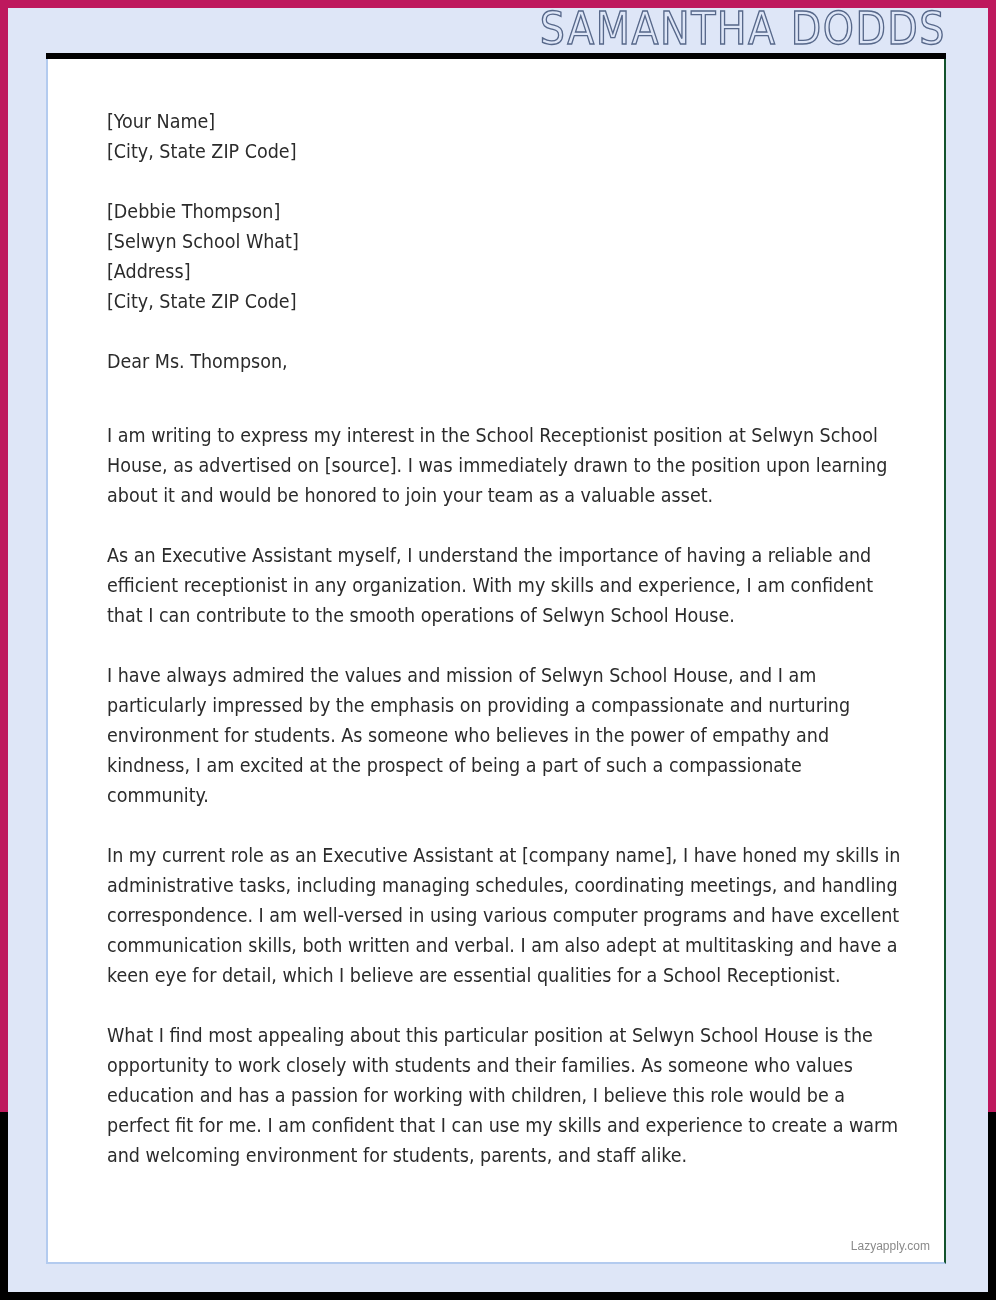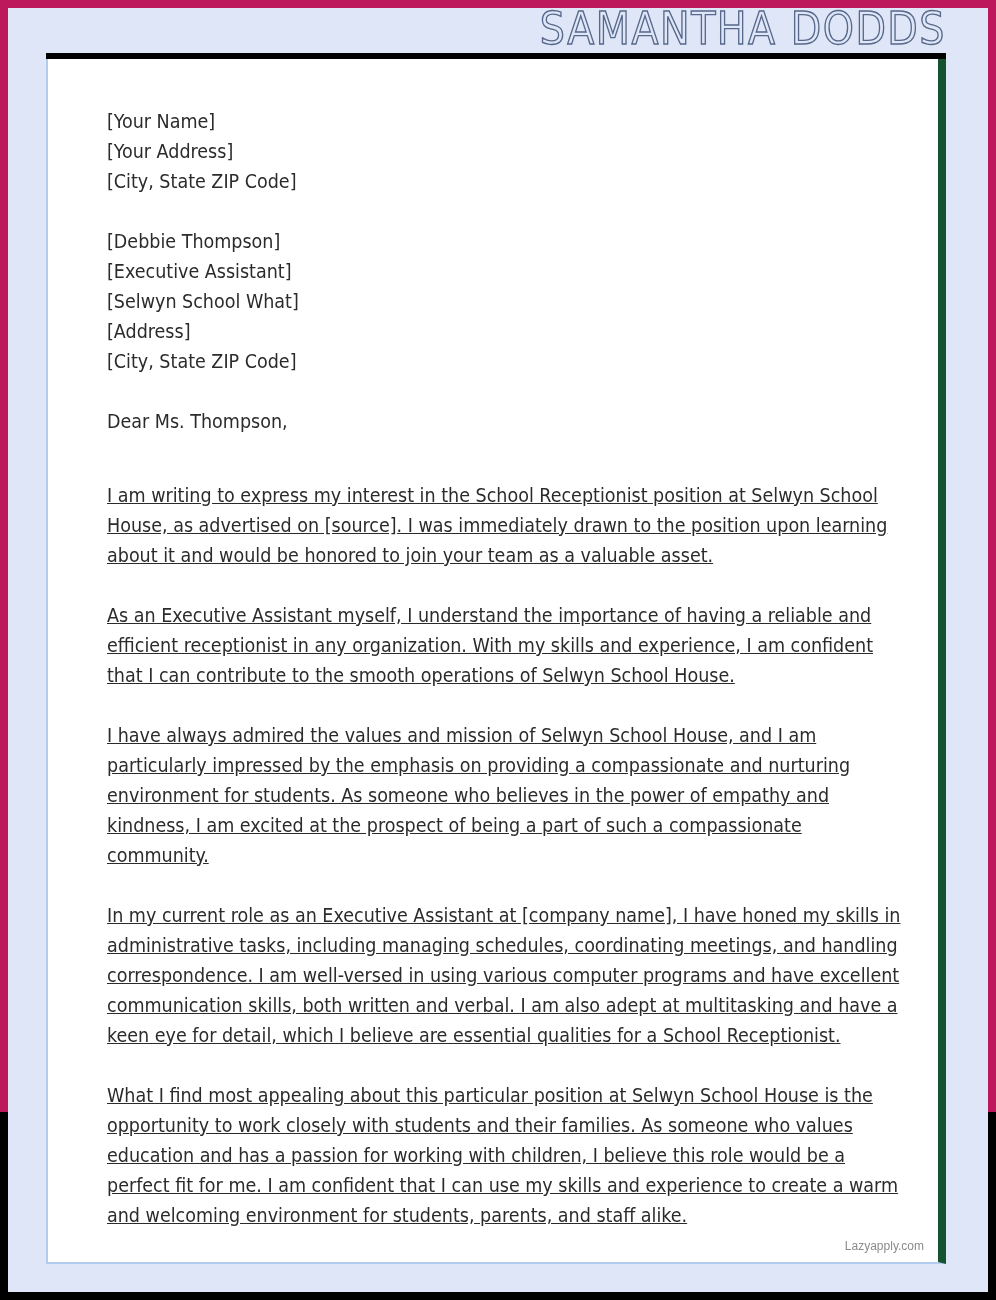--- a/index.html
+++ b/index.html
@@ -74,21 +74,21 @@
 
   
   #letter-sheet {
     position: absolute;
     left: 38px;
     top: 51px;
     width: 900px;
     height: 1205px;
     background: #ffffff;
     border-left: 2px solid #b3cbef;
-    border-right: 8px solid #14532d;
+    border-right: 2px solid #14532d;
     border-bottom: 2px solid #b3cbef;
     box-sizing: border-box;
     overflow: hidden;
   }
 
   #letter-body {
     position: absolute;
     left: 59px;
     top: 48px;
     width: 795px;
@@ -106,21 +106,20 @@
     white-space: nowrap;
   }
 
   .salutation {
     margin: 0 0 44px 0;
   }
 
   .letter-paragraph {
     margin: 0 0 30px 0;
     text-align: left;
-    text-decoration: underline;
   }
 
   
   #watermark {
     position: absolute;
     right: 14px;
     bottom: 6px;
     font-size: 12px;
     line-height: 20px;
     color: #8a8a8a;
@@ -137,27 +136,25 @@
       <div id="applicant-name">SAMANTHA DODDS</div>
     </div>
 
     <div id="header-rule"></div>
 
     <div id="letter-sheet">
       <div id="letter-body">
 
         <div class="address-block">
           <span class="address-line">[Your Name]</span>
-          <span class="address-line">[Your Address]</span>
           <span class="address-line">[City, State ZIP Code]</span>
         </div>
 
         <div class="address-block">
           <span class="address-line">[Debbie Thompson]</span>
-          <span class="address-line">[Executive Assistant]</span>
           <span class="address-line">[Selwyn School What]</span>
           <span class="address-line">[Address]</span>
           <span class="address-line">[City, State ZIP Code]</span>
         </div>
 
         <p class="salutation">Dear Ms. Thompson,</p>
 
         <p class="letter-paragraph">I am writing to express my interest in the School Receptionist position at Selwyn School House, as advertised on [source]. I was immediately drawn to the position upon learning about it and would be honored to join your team as a valuable asset.</p>
         <p class="letter-paragraph">As an Executive Assistant myself, I understand the importance of having a reliable and efficient receptionist in any organization. With my skills and experience, I am confident that I can contribute to the smooth operations of Selwyn School House.</p>
         <p class="letter-paragraph">I have always admired the values and mission of Selwyn School House, and I am particularly impressed by the emphasis on providing a compassionate and nurturing environment for students. As someone who believes in the power of empathy and kindness, I am excited at the prospect of being a part of such a compassionate community.</p>

